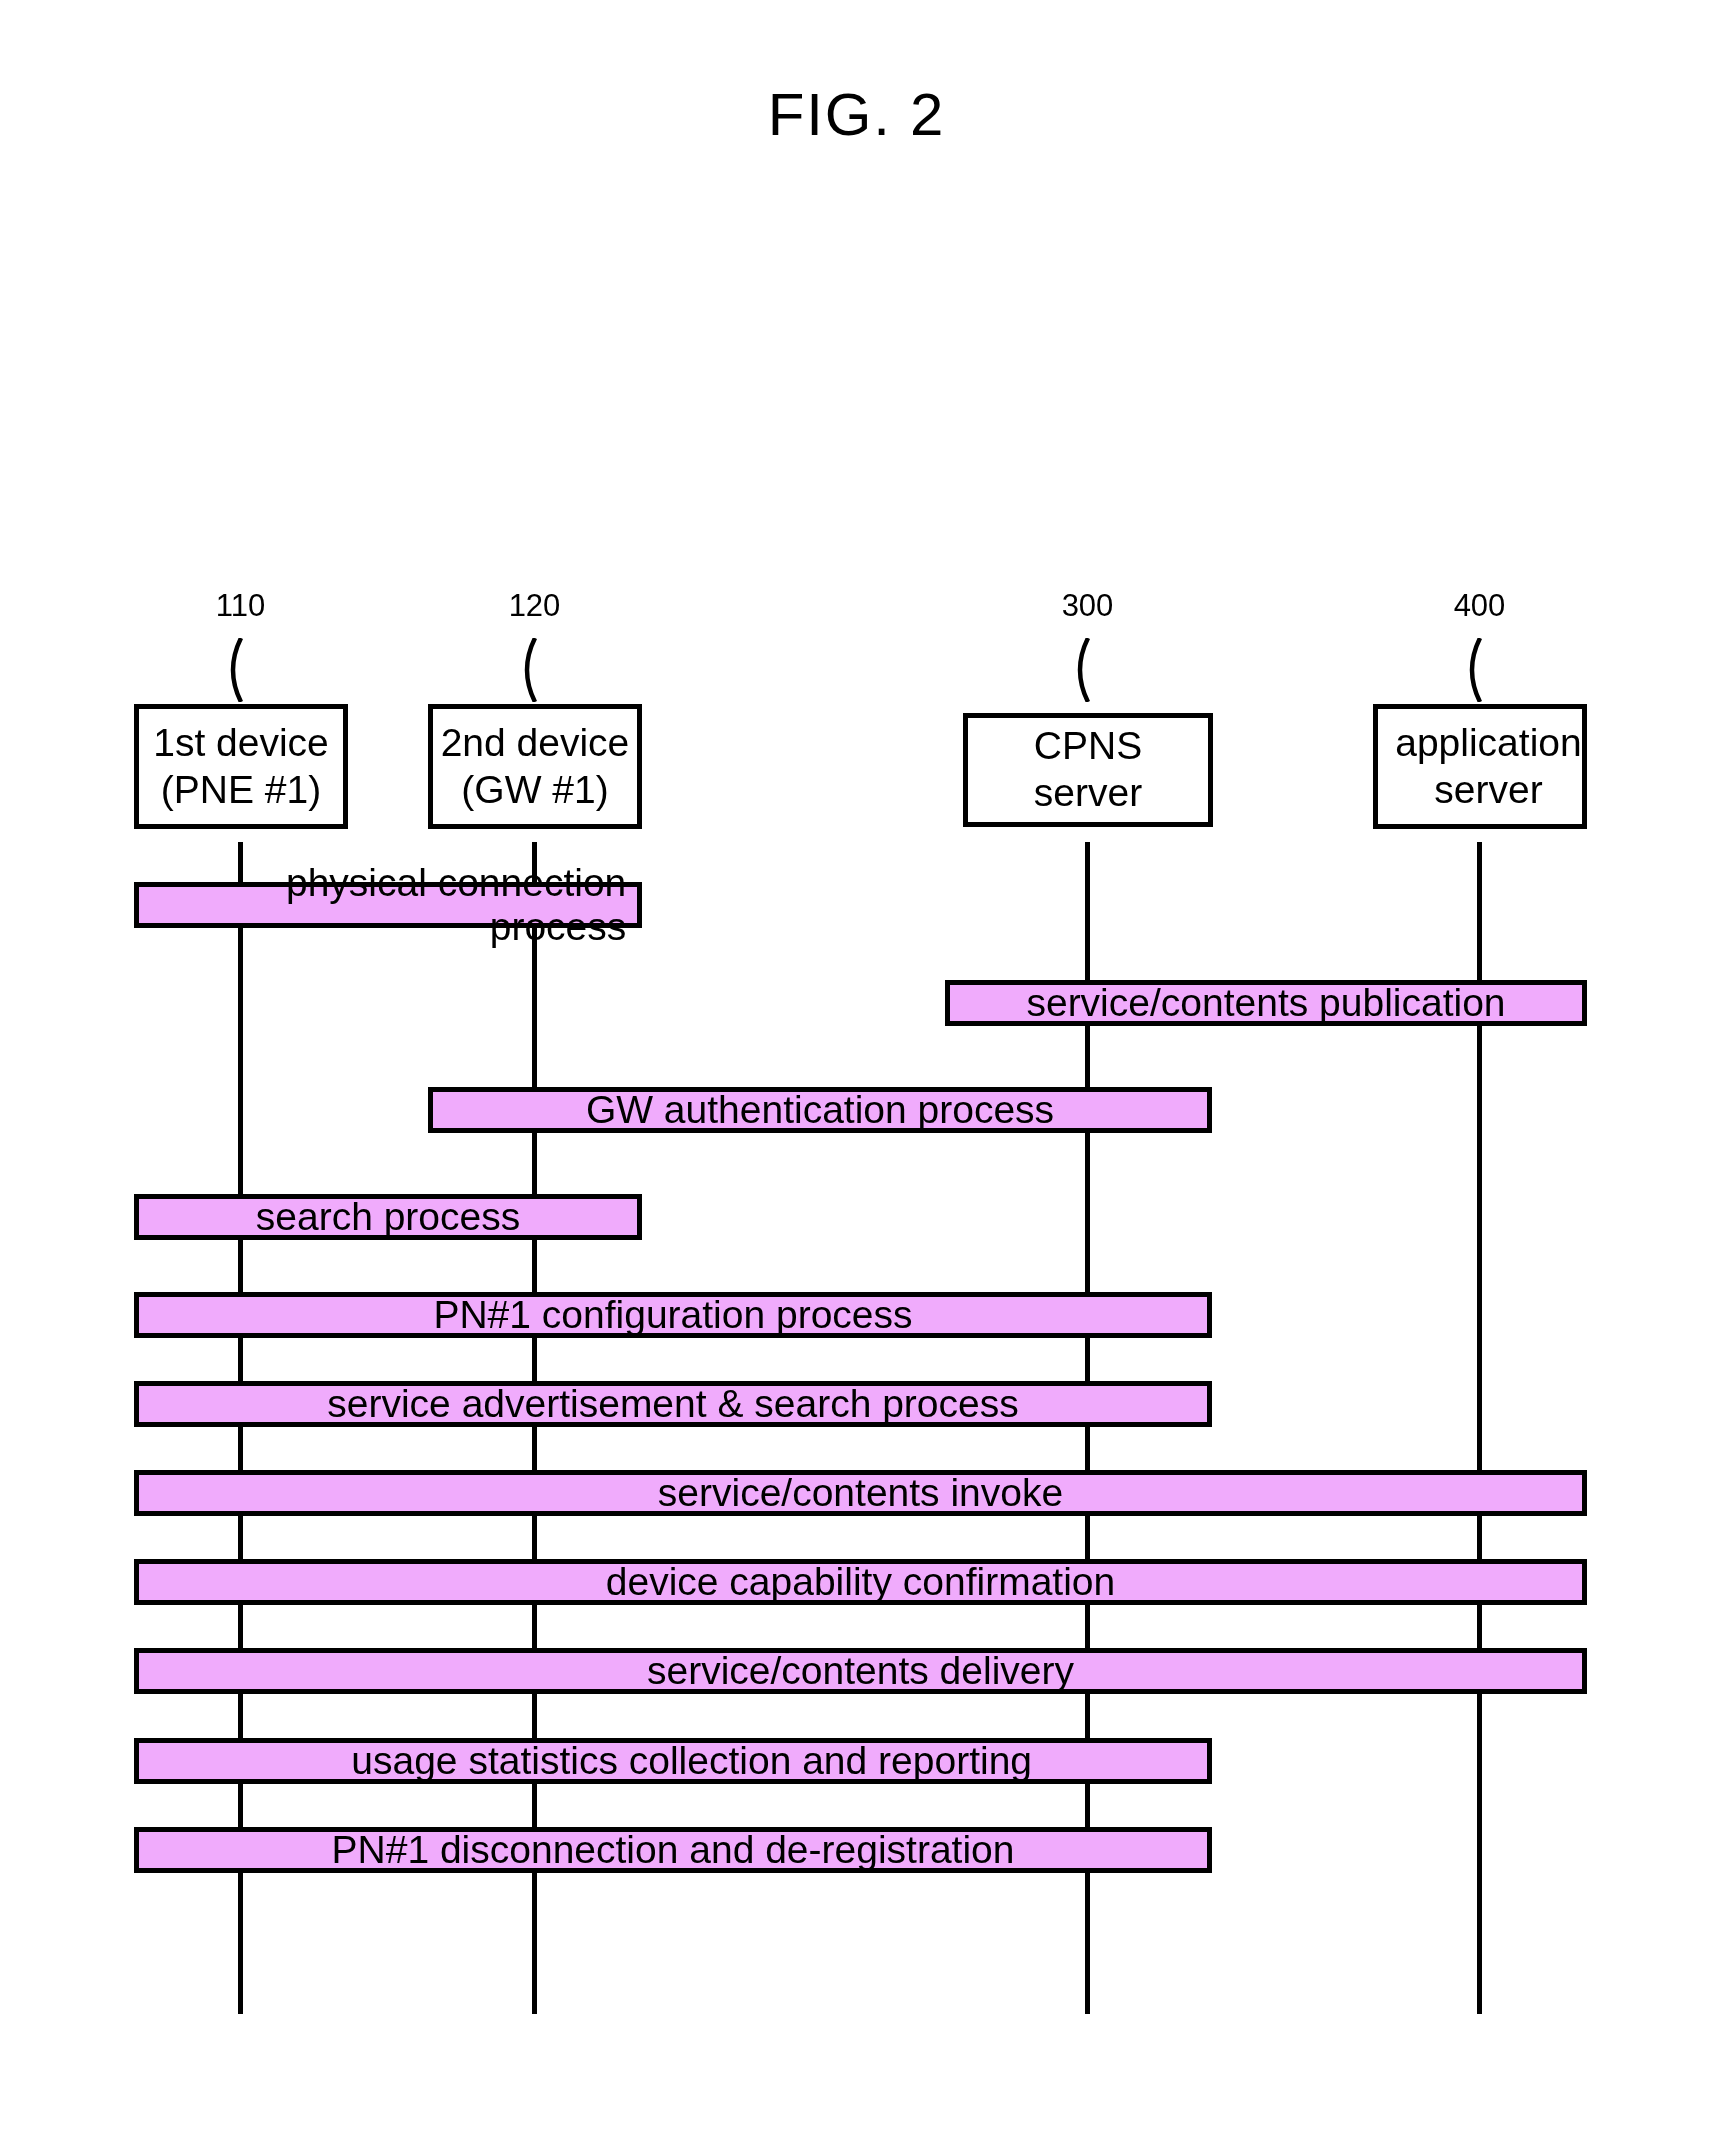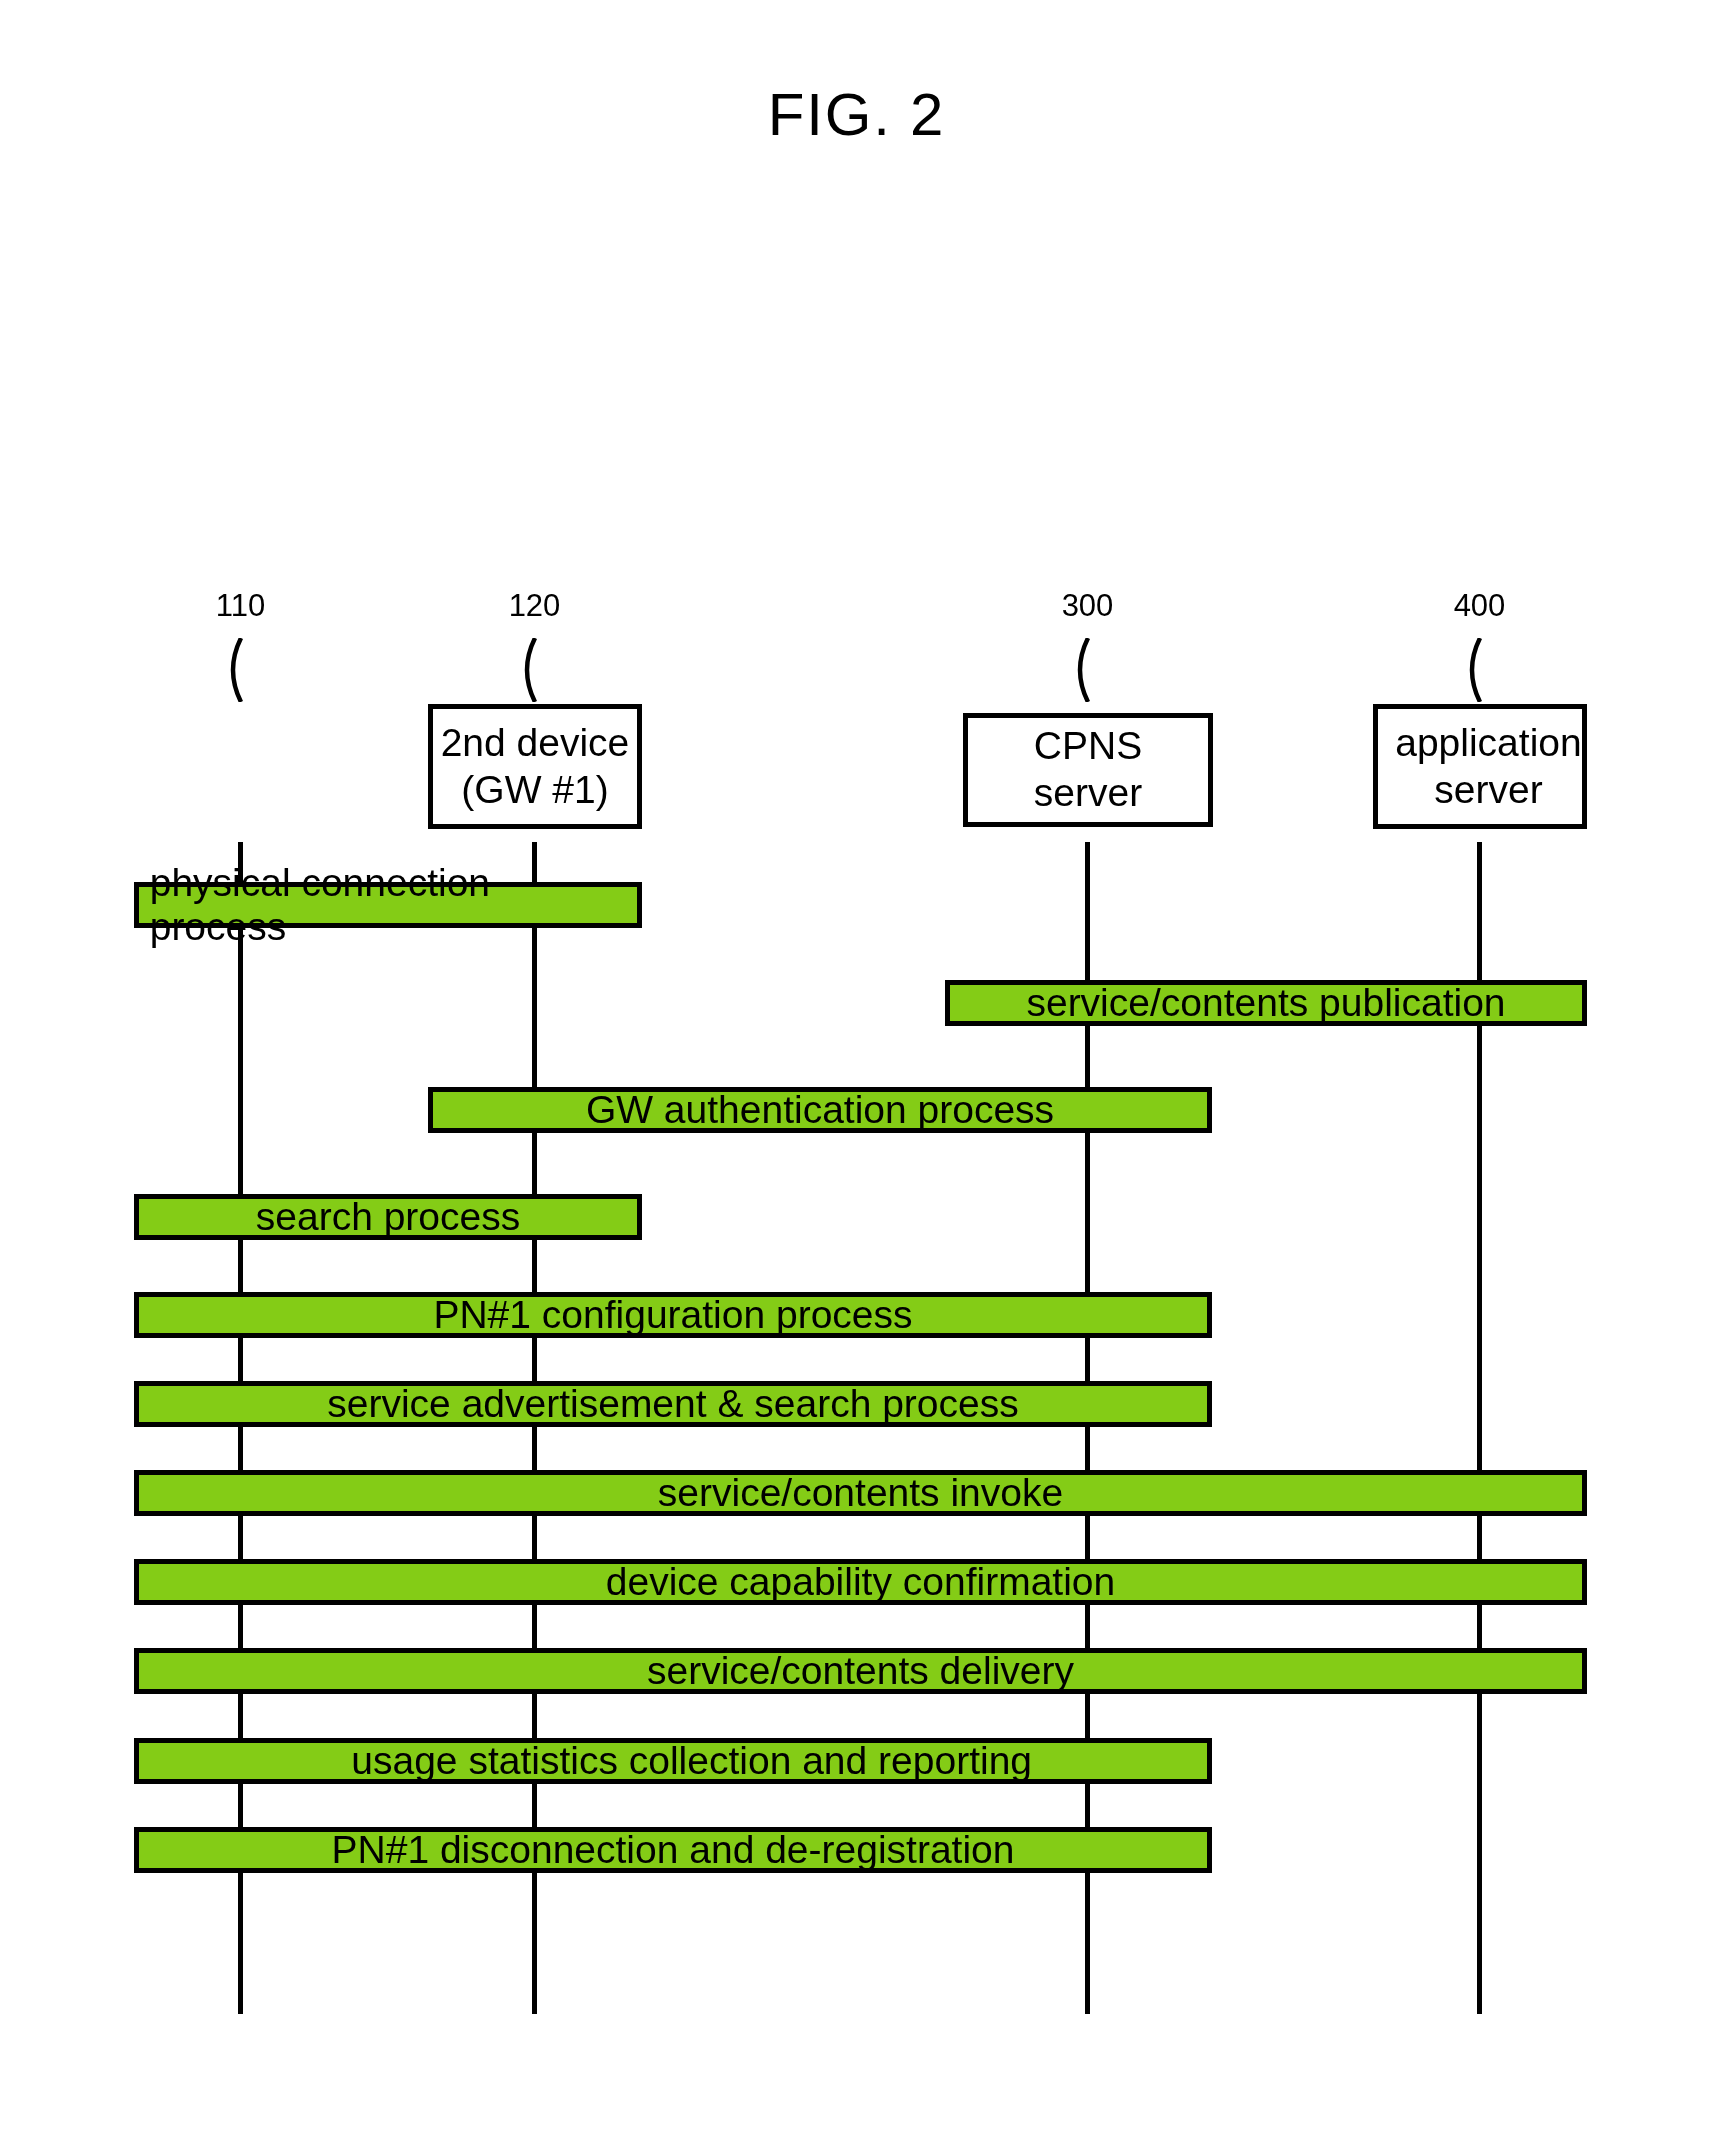--- a/index.html
+++ b/index.html
@@ -52,22 +52,22 @@
     padding: 3.6px 7.1px;
   }
   .lifeline {
     position: absolute;
     width: 5.3px;
     background: #000;
   }
   .step-box {
     position: absolute;
     border: 5.3px solid #000;
-    background: #84cc16;
-    text-align: left;
+    background: #f0abfc;
+    text-align: right;
     display: flex;
     align-items: center;
     justify-content: center;
     font-size: 39px;
     height: 46px;
     padding: 0 10.7px;
   }
 </style>
 </head>
 <body>
@@ -100,20 +100,26 @@
     <svg width="36" height="64" viewBox="0 0 40 72">
         <path d="M20 0 Q2 36 20 72" stroke="#000" stroke-width="5" fill="none"></path>
       </svg>
   </div>
   <div class="tick" style="left:1319px; top:50px;">
     <svg width="36" height="64" viewBox="0 0 40 72">
         <path d="M20 0 Q2 36 20 72" stroke="#000" stroke-width="5" fill="none"></path>
       </svg>
   </div>
 
+  <div class="actor-box" style="left:-9px; top:116px; width:214px; height:125px;">
+    <div>
+      <span>1st device</span><br>
+      <span>(PNE #1)</span>
+    </div>
+  </div>
   <div class="actor-box" style="left:285px; top:116px; width:214px; height:125px;">
     <div>
       <span>2nd device</span><br>
       <span>(GW #1)</span>
     </div>
   </div>
   <div class="actor-box" style="left:820px; top:125px; width:250px; height:114px;">
     <span>CPNS server</span>
   </div>
   <div class="actor-box" style="left:1230px; top:116px; width:214px; height:125px;padding-left:24px;">

